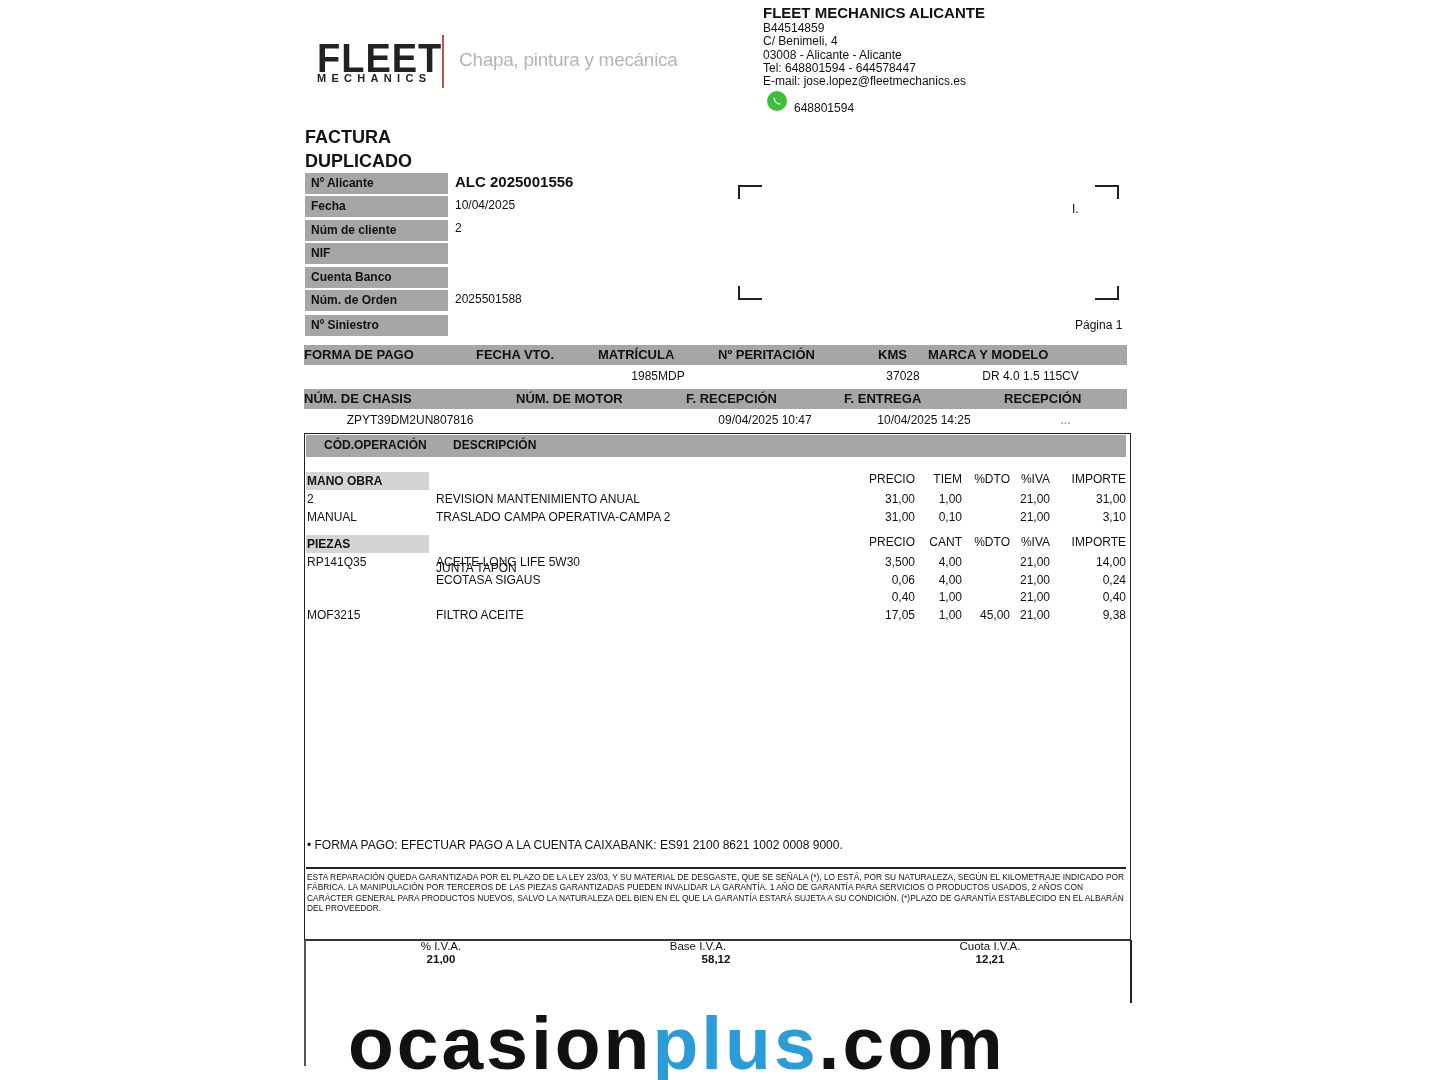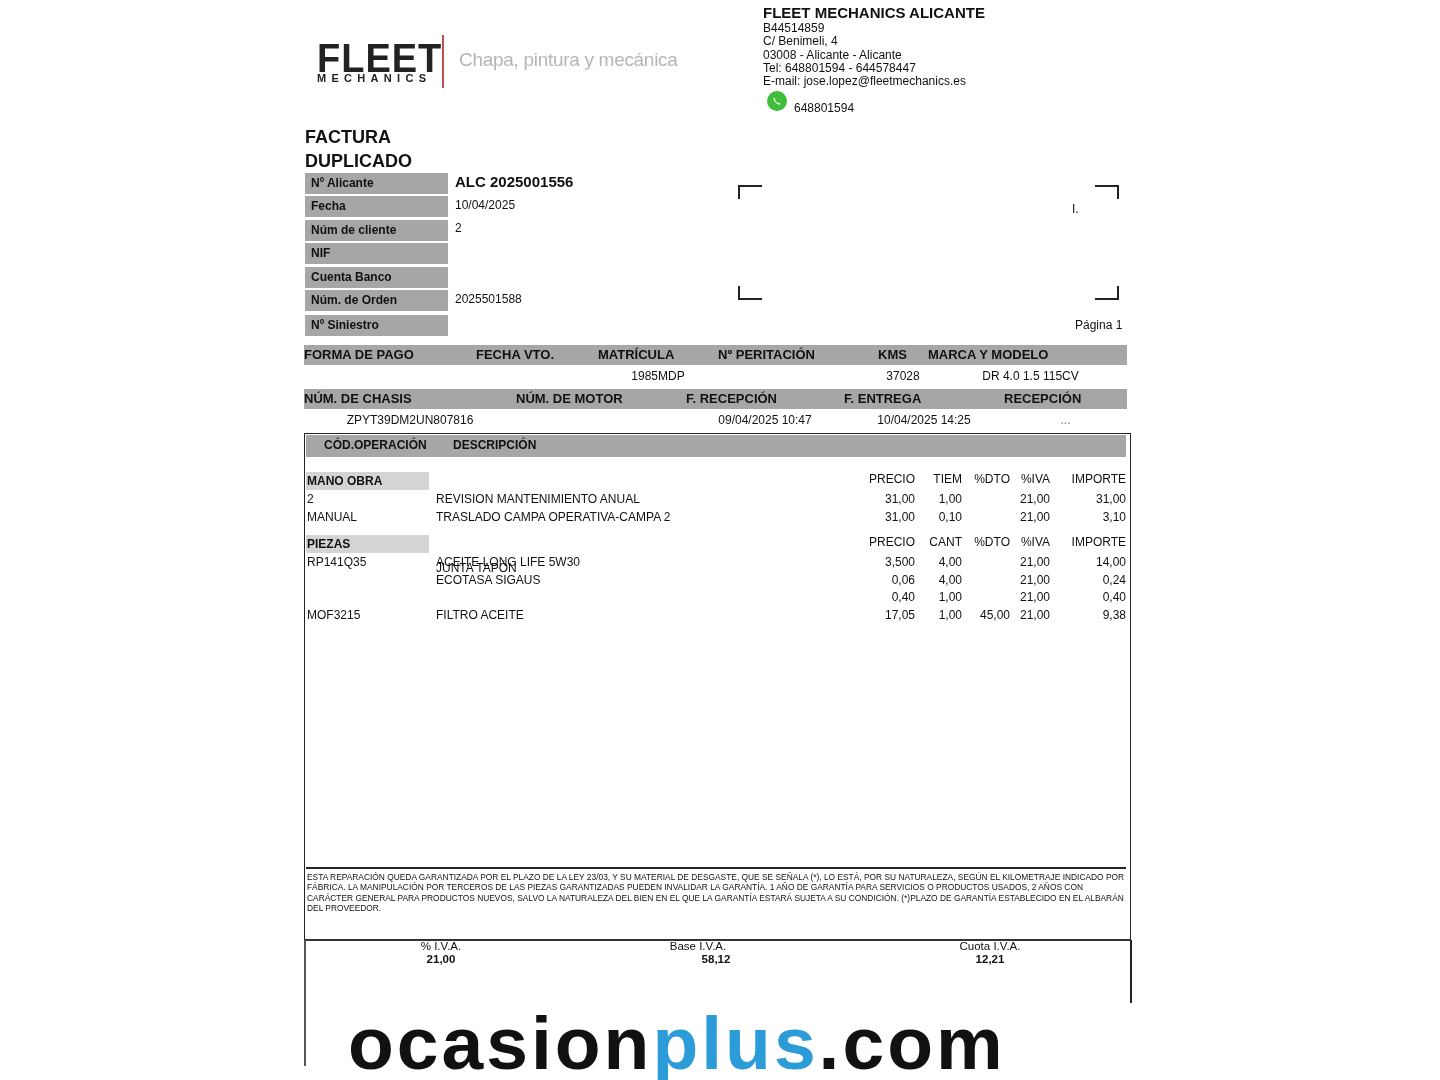--- a/index.html
+++ b/index.html
@@ -194,20 +194,21 @@
   <div class="abs cell" style="left:307px;top:607px">MOF3215</div>
   <div class="abs cell" style="left:436px;top:607px">FILTRO ACEITE</div>
   <div class="abs cell r" style="left:855px;width:60px;top:607px">17,05</div>
   <div class="abs cell r" style="left:922px;width:40px;top:607px">1,00</div>
   <div class="abs cell r" style="left:965px;width:45px;top:607px">45,00</div>
   <div class="abs cell r" style="left:1010px;width:40px;top:607px">21,00</div>
   <div class="abs cell r" style="left:1055px;width:71px;top:607px">9,38</div>
 </div>
 
 <div class="abs notes">
+  <div>• FORMA PAGO: EFECTUAR PAGO A LA CUENTA CAIXABANK: ES91 2100 8621 1002 0008 9000.</div>
 </div>
 <div class="abs rule"></div>
 <div class="abs legal">ESTA REPARACIÓN QUEDA GARANTIZADA POR EL PLAZO DE LA LEY 23/03, Y SU MATERIAL DE DESGASTE, QUE SE SEÑALA (*), LO ESTÁ, POR SU NATURALEZA, SEGÚN EL KILOMETRAJE INDICADO POR FÁBRICA. LA MANIPULACIÓN POR TERCEROS DE LAS PIEZAS GARANTIZADAS PUEDEN INVALIDAR LA GARANTÍA. 1 AÑO DE GARANTÍA PARA SERVICIOS O PRODUCTOS USADOS, 2 AÑOS CON CARÁCTER GENERAL PARA PRODUCTOS NUEVOS, SALVO LA NATURALEZA DEL BIEN EN EL QUE LA GARANTÍA ESTARÁ SUJETA A SU CONDICIÓN. (*)PLAZO DE GARANTÍA ESTABLECIDO EN EL ALBARÁN DEL PROVEEDOR.</div>
 
 <div class="abs totals-line"></div>
 <div class="abs leftline"></div>
 <div class="abs rightline"></div>
 
 <div class="abs tl" style="left:391px;width:100px;top:940px">% I.V.A.</div>
 <div class="abs tv" style="left:391px;width:100px;top:953px">21,00</div>

